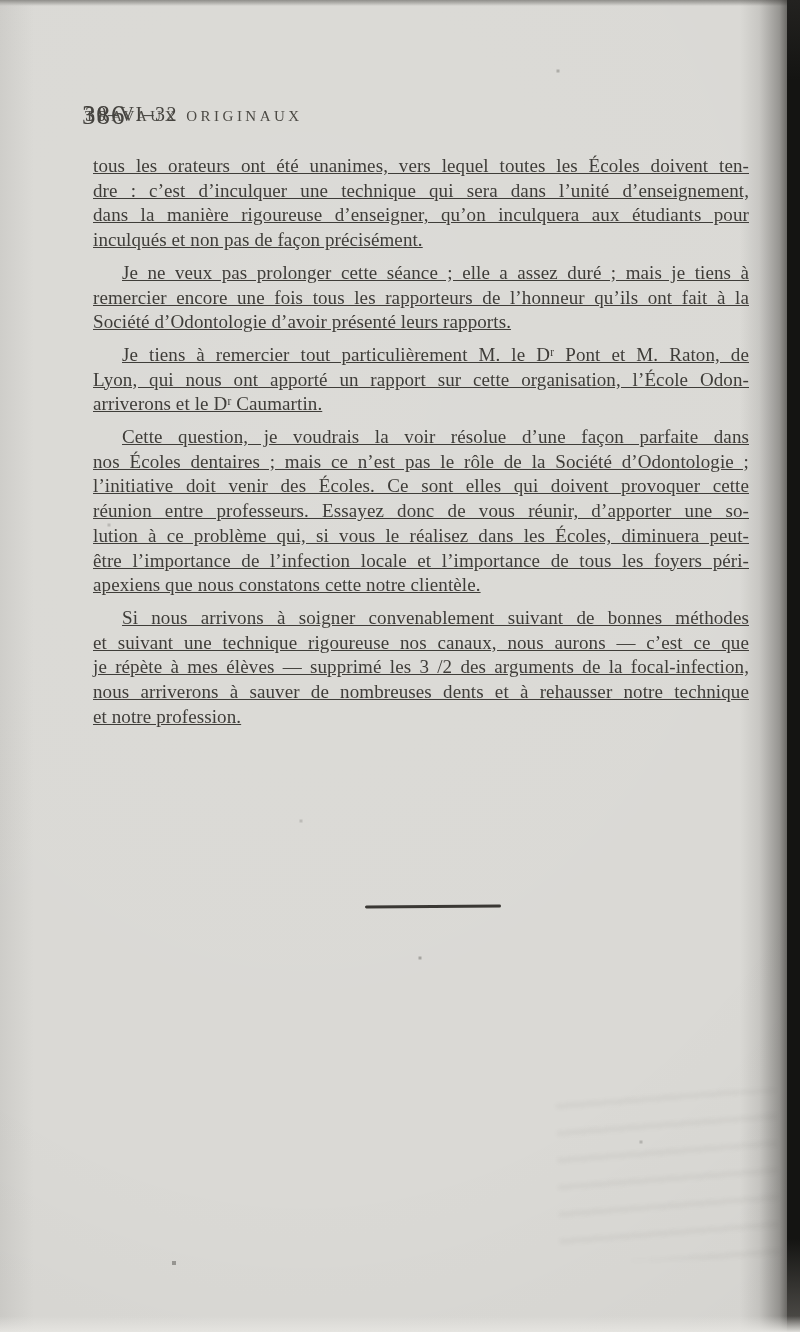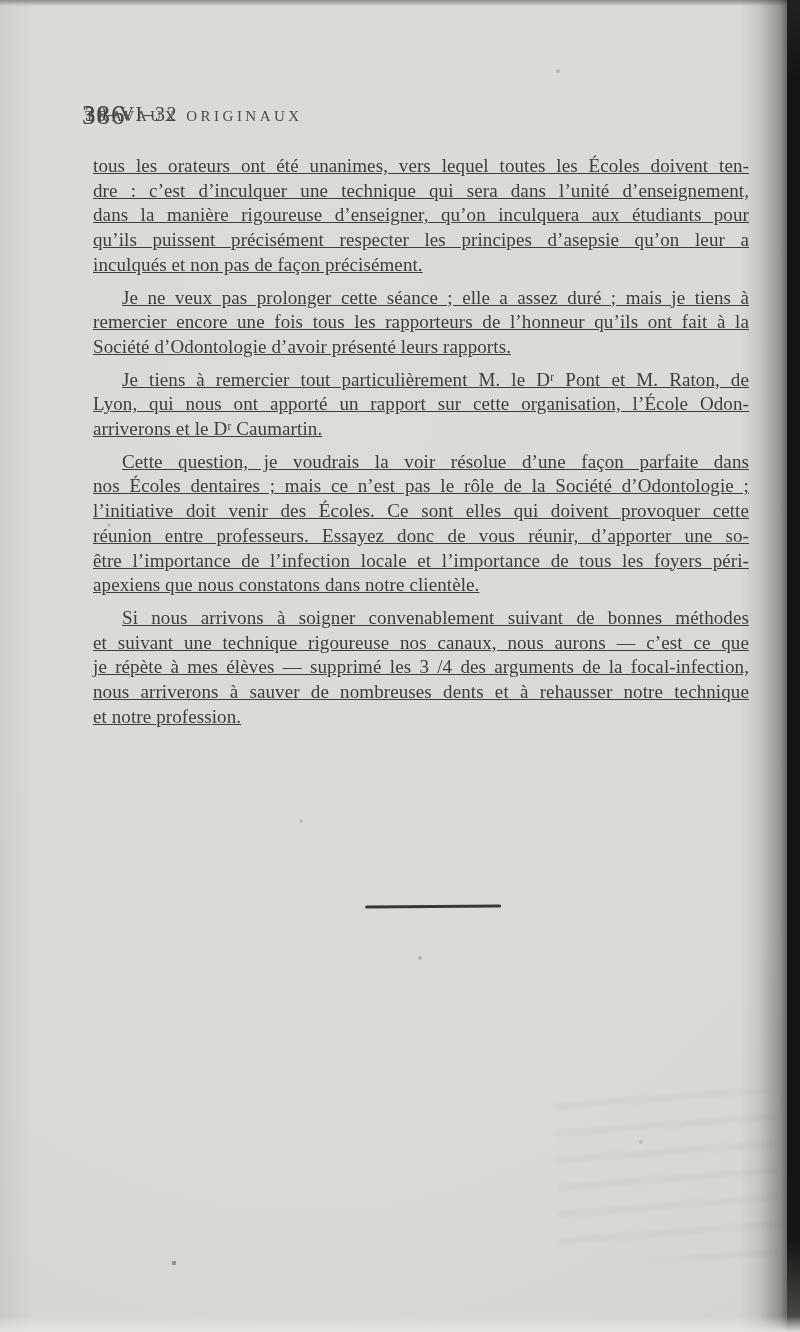--- a/index.html
+++ b/index.html
@@ -85,45 +85,45 @@
 
   <div class="page-number">386</div>
   <div class="header-title">TRAVAUX ORIGINAUX</div>
   <div class="header-date">30–VI–32</div>
 
   <div class="body-text">
       <div class="paragraph">
         <div class="line">tous les orateurs ont été unanimes, vers lequel toutes les Écoles doivent ten-</div>
         <div class="line">dre : c’est d’inculquer une technique qui sera dans l’unité d’enseignement,</div>
         <div class="line">dans la manière rigoureuse d’enseigner, qu’on inculquera aux étudiants pour</div>
-        <div class="line">qu’ils puissent précisément respecter les principes d’asepsie qu’on leur a</div>
         <div class="line last">inculqués et non pas de façon précisément.</div>
       </div>
       <div class="paragraph">
         <div class="line indent">Je ne veux pas prolonger cette séance ; elle a assez duré ; mais je tiens à</div>
         <div class="line">remercier encore une fois tous les rapporteurs de l’honneur qu’ils ont fait à la</div>
         <div class="line last">Société d’Odontologie d’avoir présenté leurs rapports.</div>
       </div>
       <div class="paragraph">
         <div class="line indent">Je tiens à remercier tout particulièrement M. le Dʳ Pont et M. Raton, de</div>
         <div class="line">Lyon, qui nous ont apporté un rapport sur cette organisation, l’École Odon-</div>
         <div class="line last">arriverons et le Dʳ Caumartin.</div>
       </div>
       <div class="paragraph">
         <div class="line indent">Cette question, je voudrais la voir résolue d’une façon parfaite dans</div>
         <div class="line">nos Écoles dentaires ; mais ce n’est pas le rôle de la Société d’Odontologie ;</div>
         <div class="line">l’initiative doit venir des Écoles. Ce sont elles qui doivent provoquer cette</div>
         <div class="line">réunion entre professeurs. Essayez donc de vous réunir, d’apporter une so-</div>
+        <div class="line">lution à ce problème qui, si vous le réalisez dans les Écoles, diminuera peut-</div>
         <div class="line">être l’importance de l’infection locale et l’importance de tous les foyers péri-</div>
-        <div class="line last">apexiens que nous constatons dans notre clientèle.</div>
+        <div class="line last">apexiens que nous constatons cette notre clientèle.</div>
       </div>
       <div class="paragraph">
         <div class="line indent">Si nous arrivons à soigner convenablement suivant de bonnes méthodes</div>
         <div class="line">et suivant une technique rigoureuse nos canaux, nous aurons — c’est ce que</div>
-        <div class="line">je répète à mes élèves — supprimé les 3 /4 des arguments de la focal-infection,</div>
+        <div class="line">je répète à mes élèves — supprimé les 3 /2 des arguments de la focal-infection,</div>
         <div class="line">nous arriverons à sauver de nombreuses dents et à rehausser notre technique</div>
         <div class="line last">et notre profession.</div>
       </div>
     </div>
 
   <div class="divider"></div>
   <div class="ghost-showthrough"></div>
   <div class="specks"></div>
   <div class="edge-bottom"></div>
 </div>

